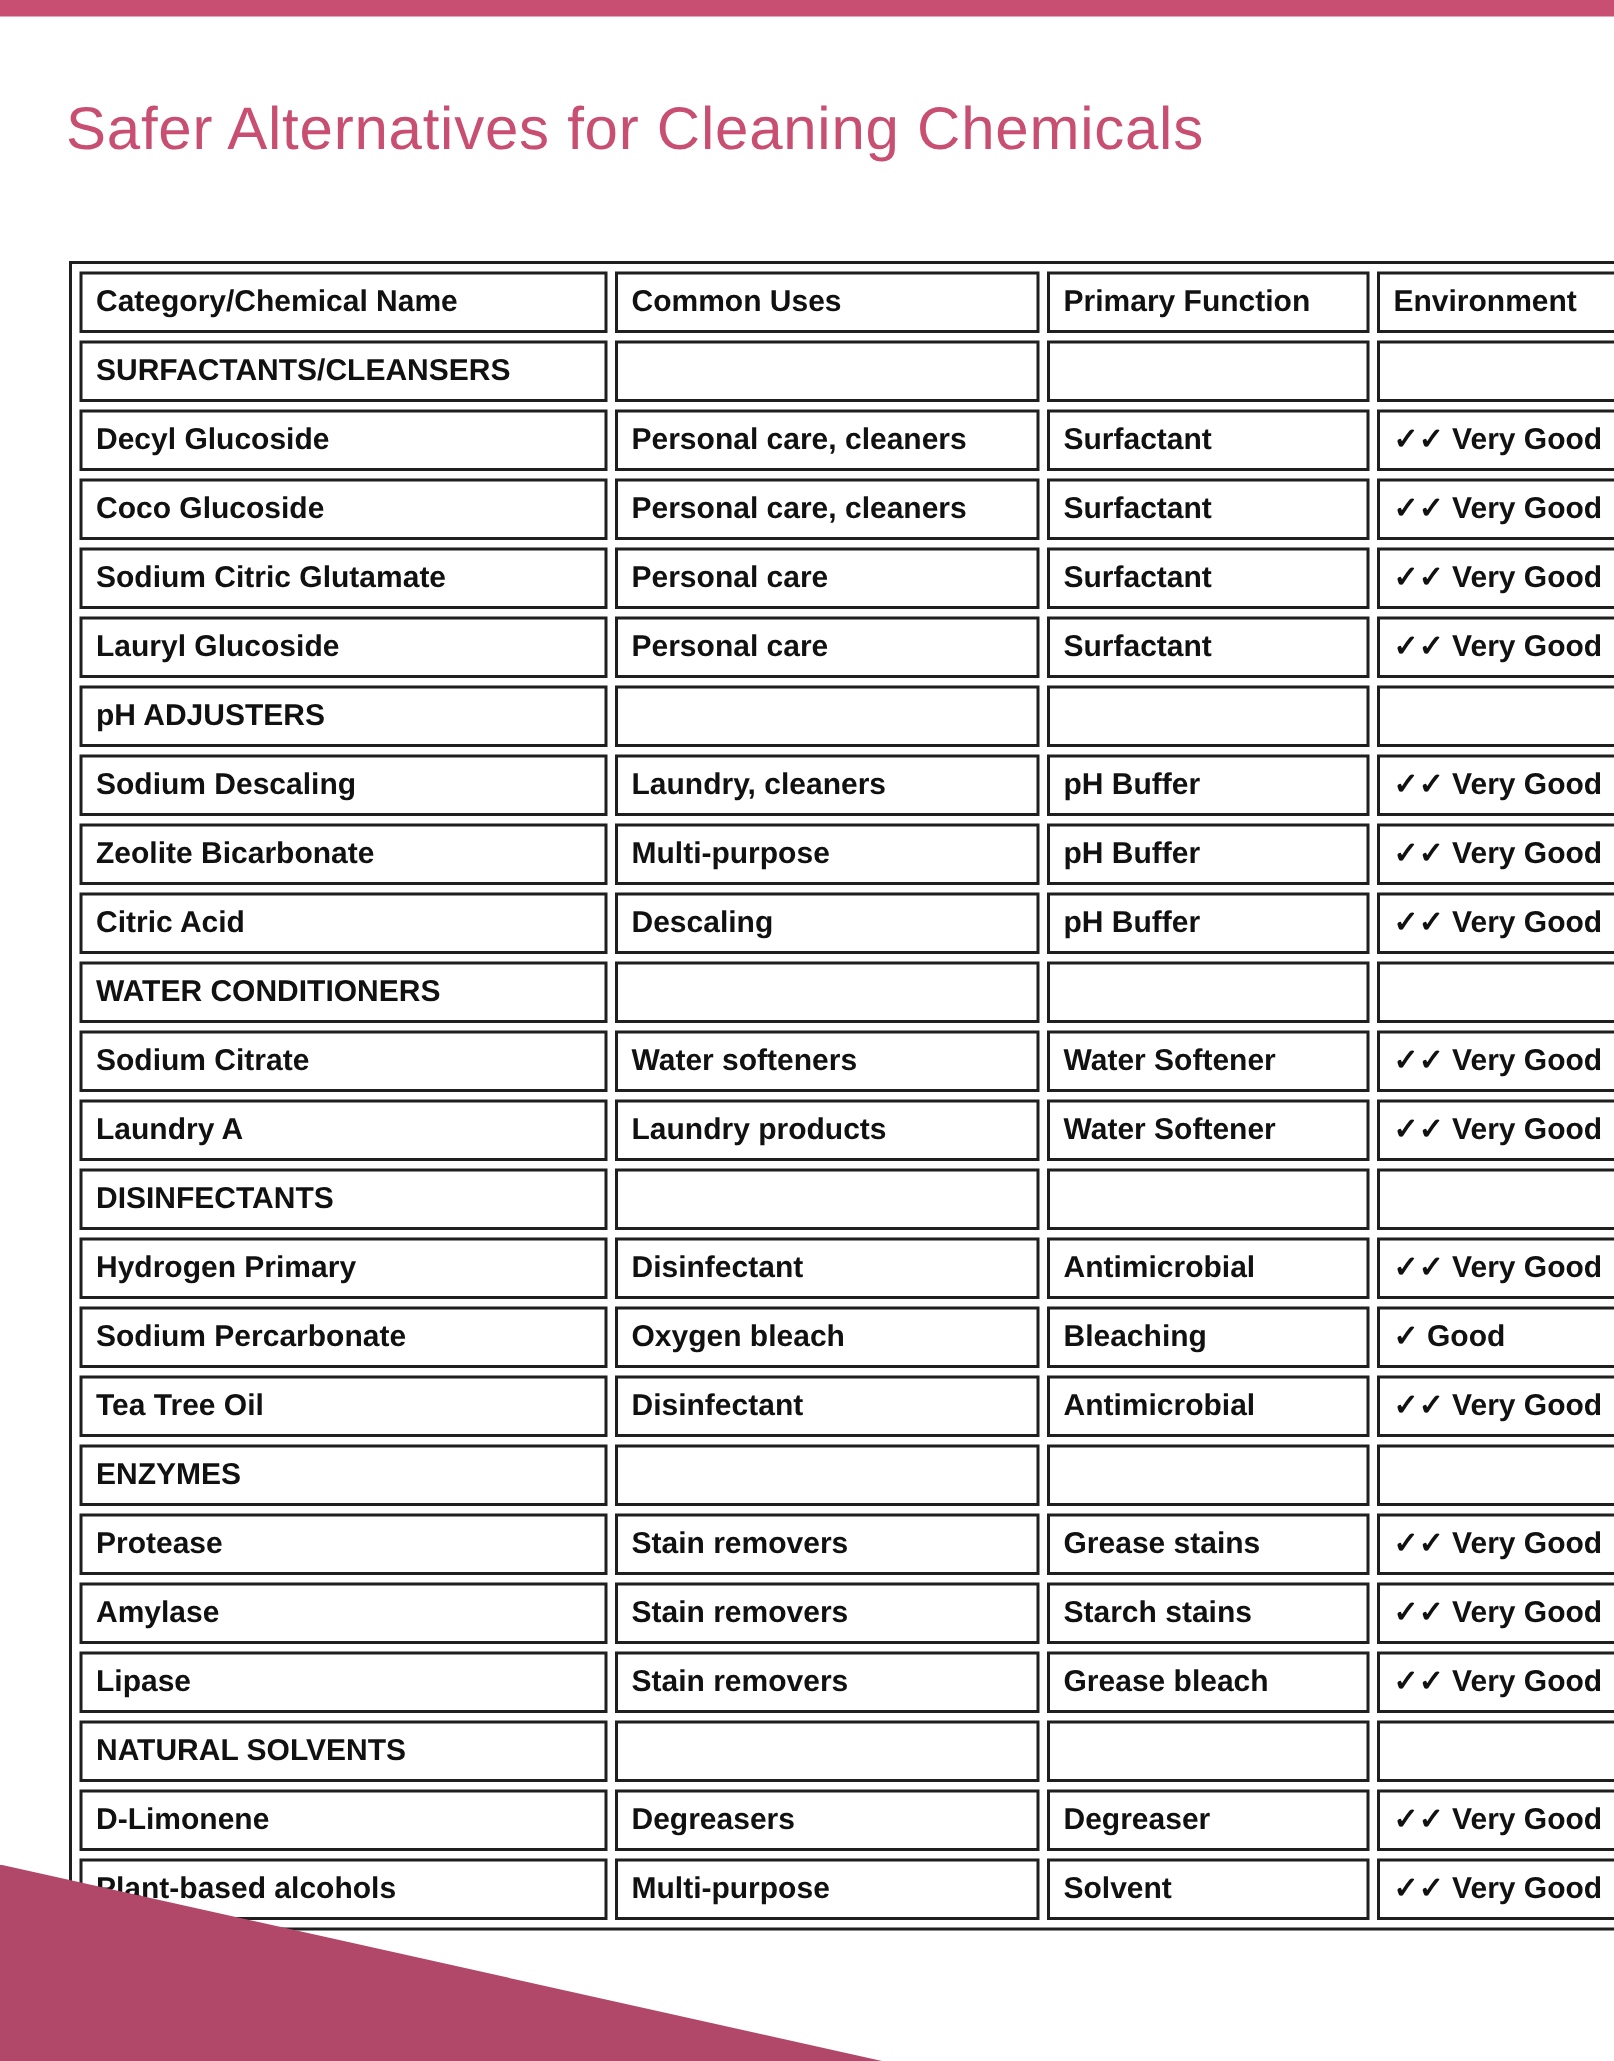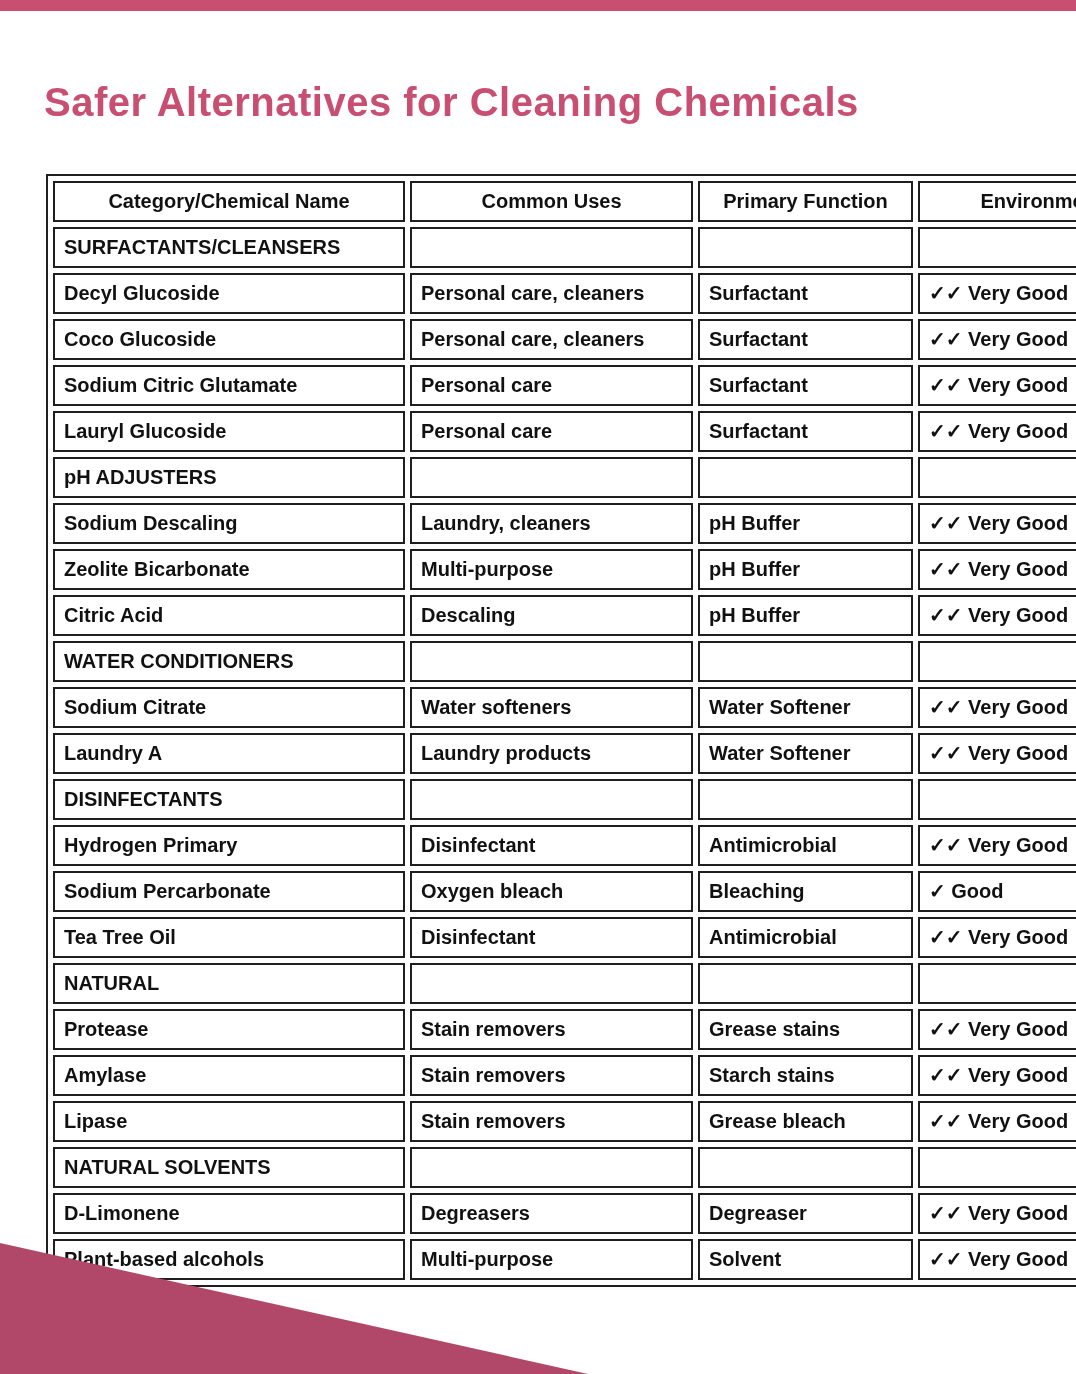--- a/index.html
+++ b/index.html
@@ -19,24 +19,24 @@
   }
   .top-bar {
     position: absolute;
     top: 0; left: 0; right: 0;
     height: 11px;
     background: var(--accent);
   }
   .title {
     position: absolute;
     left: 44px;
-    top: 80px;
+    top: 64px;
     margin: 0;
     font-size: 40px;
-    font-weight: bold;
+    font-weight: normal;
     letter-spacing: 0.5px;
     color: var(--accent);
     white-space: nowrap;
   }
   .table-wrap {
     position: absolute;
     left: 46px;
     top: 174px;
     width: 1130px; 
   }
@@ -56,21 +56,21 @@
     height: 27px;
     color: #111111;
     font-weight: bold;
     text-align: left;
     vertical-align: middle;
     white-space: nowrap;
     overflow: hidden;
     background: #ffffff;
   }
   .chem-table th {
-    text-align: center;
+    text-align: left;
   }
   .bottom-shape {
     position: absolute;
     left: 0;
     bottom: 0;
     width: 588px;
     height: 131px;
     background: var(--shape);
     clip-path: polygon(0 0, 100% 100%, 0 100%);
   }
@@ -189,21 +189,21 @@
           <td>Bleaching</td>
           <td>✓ Good</td>
         </tr>
         <tr>
           <td>Tea Tree Oil</td>
           <td>Disinfectant</td>
           <td>Antimicrobial</td>
           <td>✓✓ Very Good</td>
         </tr>
         <tr>
-          <td>NATURAL</td>
+          <td>ENZYMES</td>
           <td></td>
           <td></td>
           <td></td>
         </tr>
         <tr>
           <td>Protease</td>
           <td>Stain removers</td>
           <td>Grease stains</td>
           <td>✓✓ Very Good</td>
         </tr>

